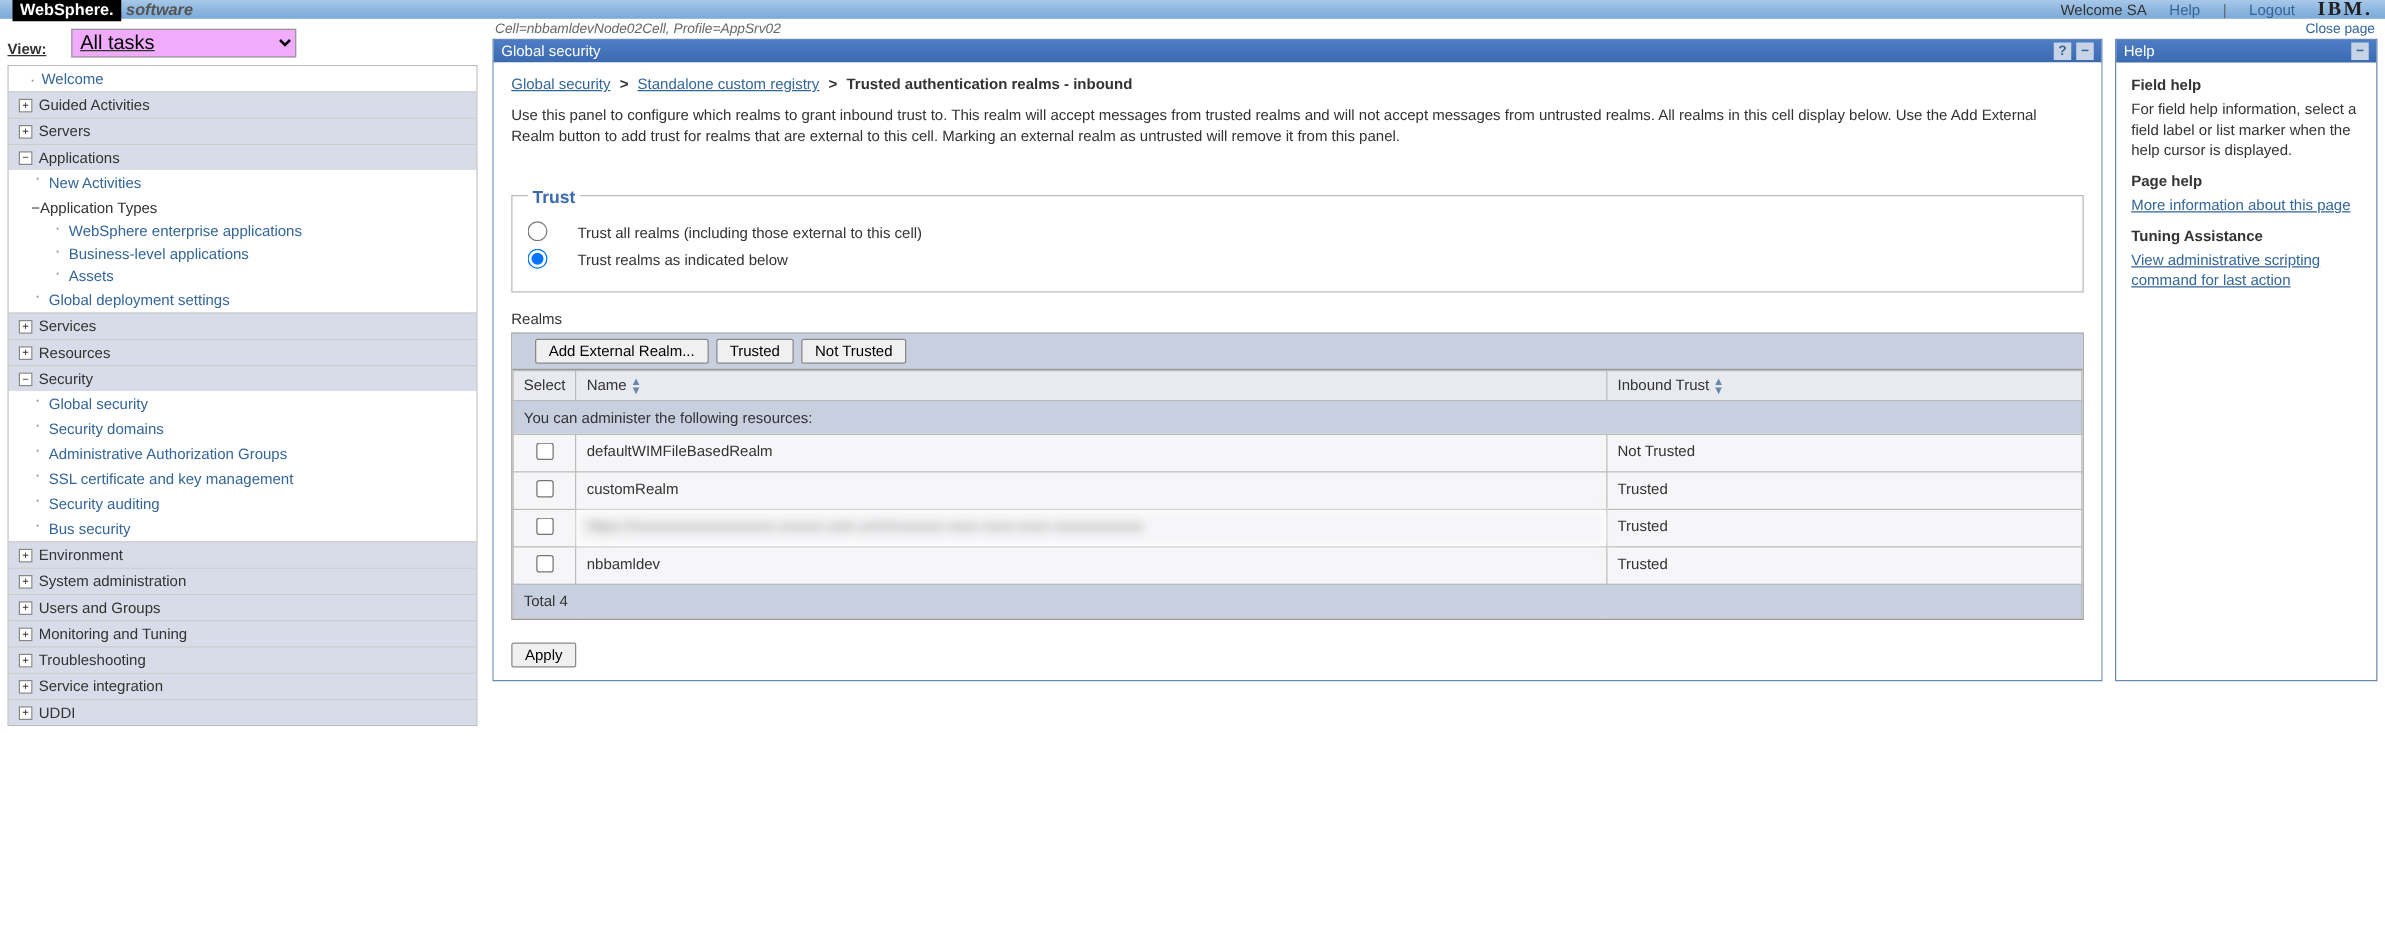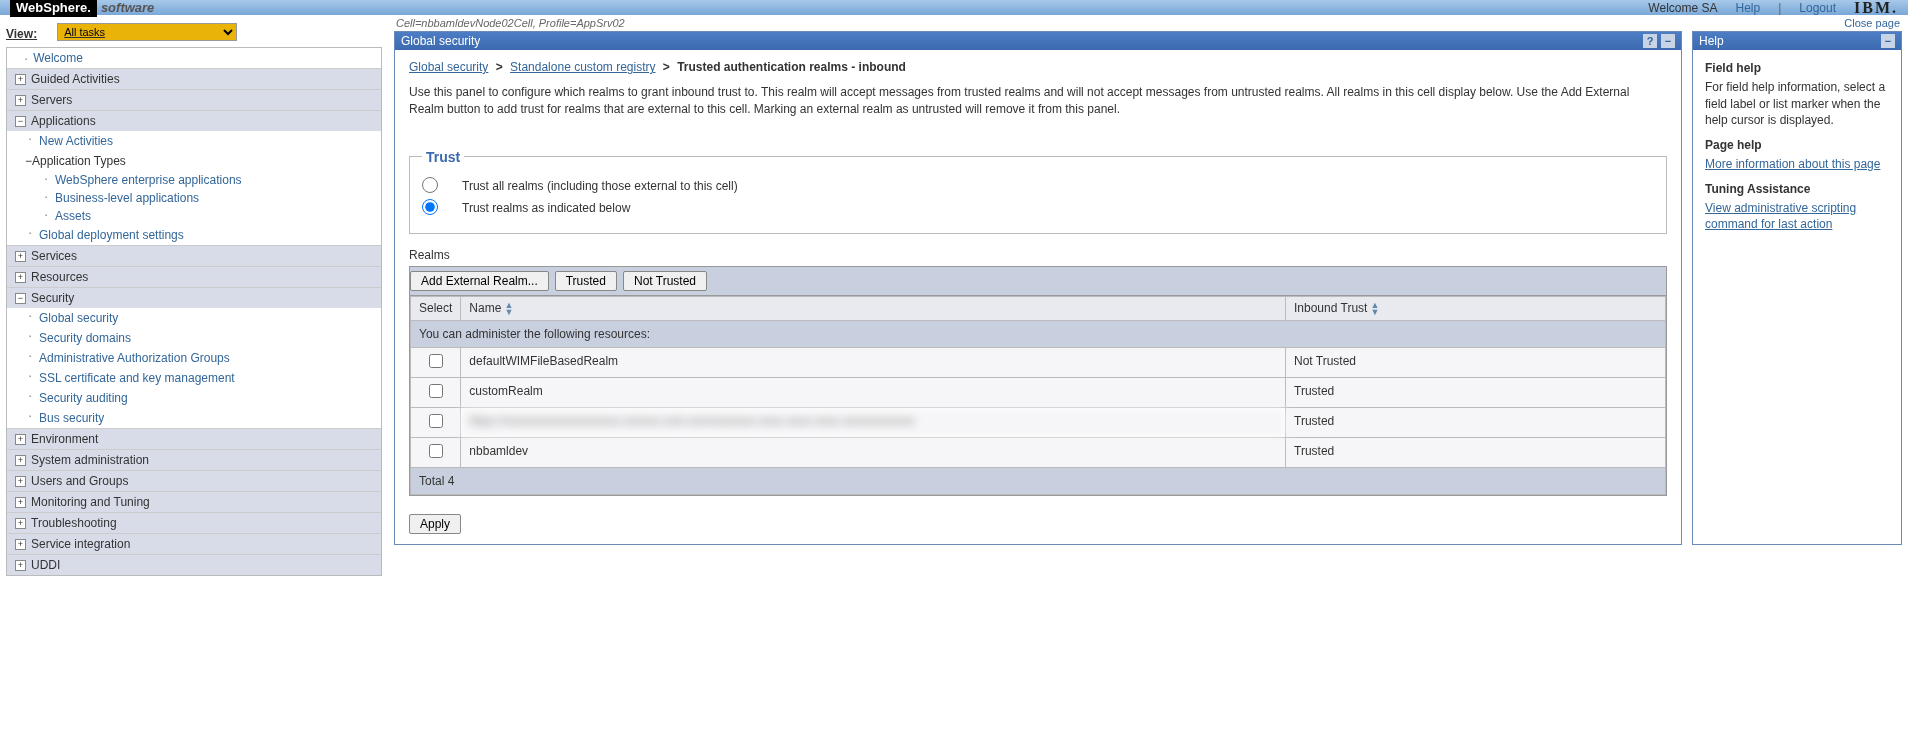--- a/index.html
+++ b/index.html
@@ -19,21 +19,21 @@
 .brand-sw { color: #555; font-style: italic; font-weight: bold; margin-left: 4px; font-size: 13px; }
 .banner-right { margin-left: auto; display: flex; align-items: center; gap: 18px; color: #333; font-size: 12px;}
 .banner-right .sep { color: #666; }
 .ibm-logo { font-family: serif; font-weight: bold; letter-spacing: 2px; font-size: 16px; color: #222;}
 
 .layout { display: flex; }
 
 .nav-col { width: 388px; padding: 0; }
 .view-row { padding: 8px 6px 6px 6px; display: flex; align-items: flex-end; gap: 20px; text-decoration: underline; }
 .view-row label { font-weight: bold; }
-.view-row select { width: 180px; font-size: 11px; padding: 1px 2px; border: 1px solid #999; background: #eab308;}
+.view-row select { width: 180px; font-size: 16px; padding: 1px 2px; border: 1px solid #999; background: #f0abfc;}
 
 .nav-tree { border: 1px solid #bbb; margin: 0 6px; background: #fff;}
 .nav-item-simple { padding: 3px 8px 3px 18px; background: #fff; }
 .nav-item-simple::before { content: "▪"; color: #999; font-size: 6px; position: relative; top: -1px; margin-right: 6px;}
 
 .nav-section-hdr {
   background: #d8dce8;
   padding: 3px 8px;
   display: flex;
   align-items: center;
@@ -73,21 +73,21 @@
 .desc { margin-bottom: 30px; line-height: 1.45;}
 
 fieldset.trust { border: 1px solid #bbb; padding: 8px 12px 12px 12px; margin-bottom: 14px;}
 fieldset.trust legend { color: #3b6ab0; font-weight: bold; font-size: 14px; padding: 0 4px;}
 .radio-row { display:flex; align-items:flex-end; gap:24px; margin: 4px 0 6px 0;}
 .radio-row input[type=radio]{ width:16px; height:16px;}
 
 .section-label { margin-bottom: 4px;}
 
 .tbl-wrap { border: 1px solid #999; }
-.btn-bar { background: #c8d0e0; padding: 4px 0; display:flex; gap:6px; border-bottom:1px solid #999;}
+.btn-bar { background: #c8d0e0; padding: 4px 18px; display:flex; gap:6px; border-bottom:1px solid #999;}
 .btn { background: #f0f0f0; border:1px solid #888; padding: 2px 10px; font-size:12px; cursor:pointer; border-radius:2px;}
 
 table.realms { width:100%; border-collapse: collapse; }
 table.realms th { background: #e8eaf0; text-align:left; padding: 4px 8px; border:1px solid #bbb; font-weight:normal;}
 table.realms td { padding: 6px 8px; border:1px solid #bbb; vertical-align:top; background:#f6f6f8;}
 .sort-icons { color:#68a; font-size:9px; display:inline-block; line-height:7px; vertical-align:middle; margin-left:3px;}
 .admin-row td { background: #c8d0e0 !important; font-size:12px;}
 .total-row td { background: #c8d0e0 !important; }
 .chk { width:14px; height:14px;}
 .blurred { filter: blur(4px); color:#888; user-select:none; }

